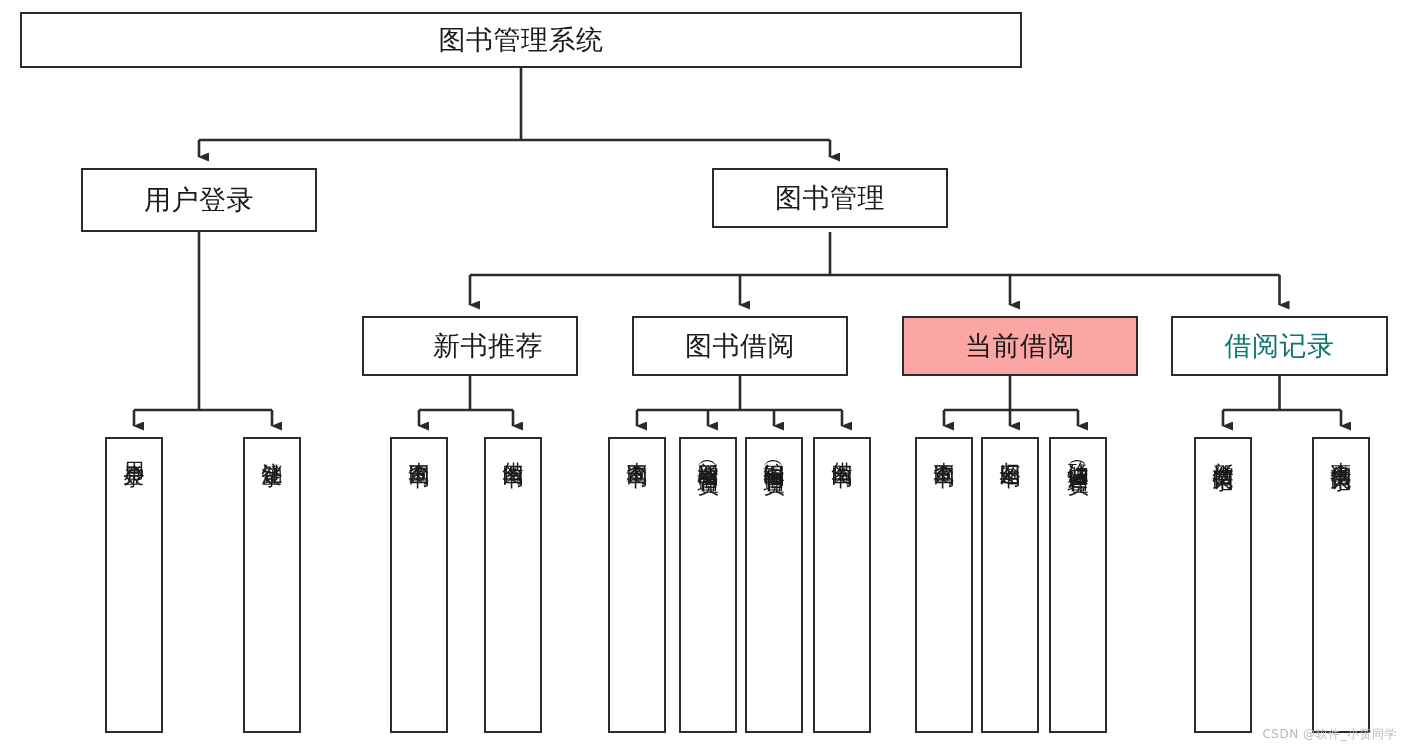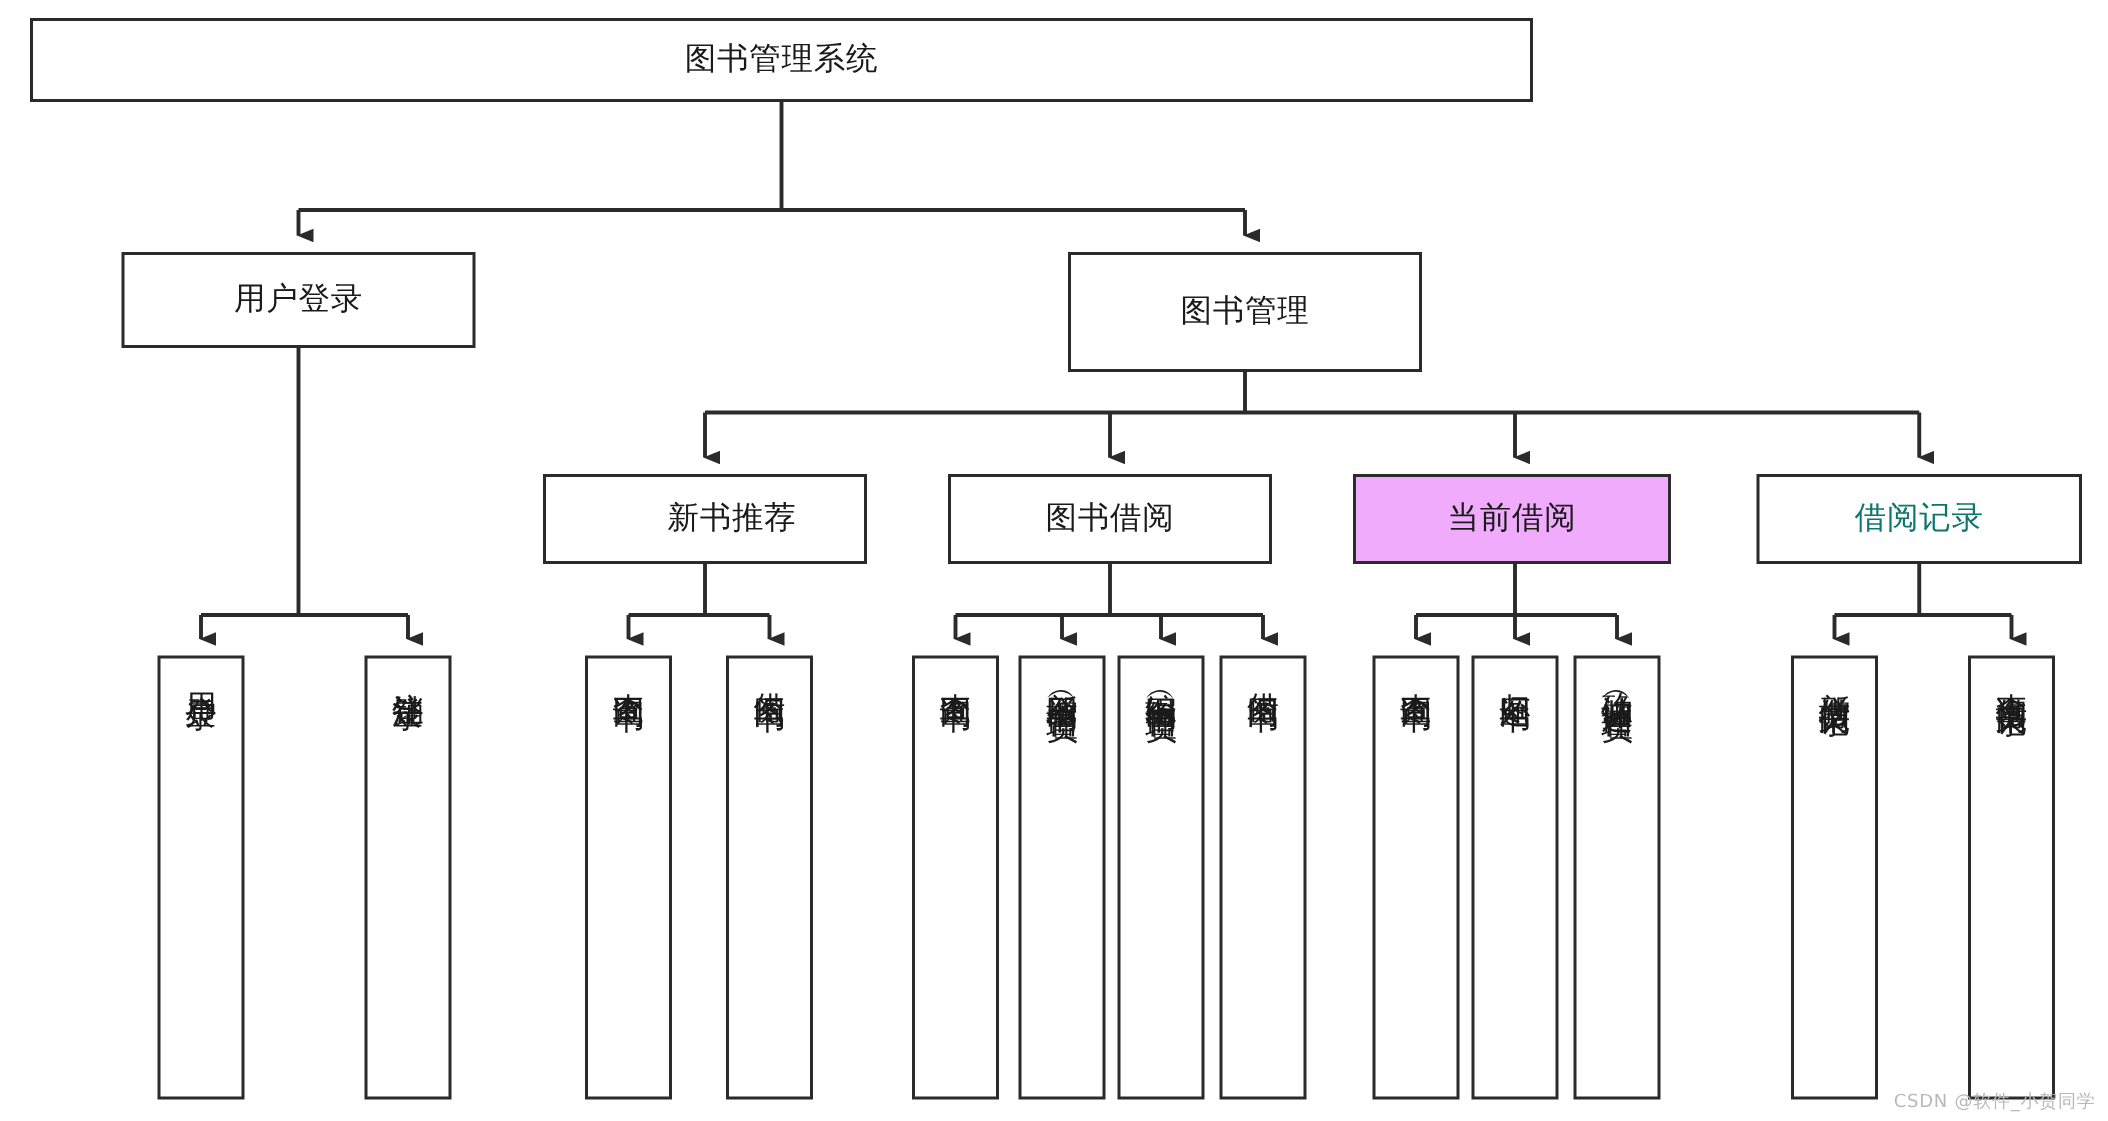--- a/index.html
+++ b/index.html
@@ -34,21 +34,21 @@
     justify-content: center;
     overflow: hidden;
   }
   .node-label {
     color: #1a1a1a;
     text-align: center;
     line-height: 1.14;
     white-space: pre;
   }
   .node.horiz .node-label {
-    font-size: 21px;
+    font-size: 27px;
     letter-spacing: 0.5px;
   }
   .node.vert {
     align-items: flex-start;
     padding-top: 6px;
   }
   .node.vert .node-label {
     writing-mode: vertical-rl;
     text-orientation: upright;
     font-size: 21px;
@@ -114,30 +114,30 @@
       </g>
   </svg>
 
   <div id="node-layer">
       <div class="node horiz" style="left: 20px; top: 12px; width: 1002px; height: 56px; border-color: rgb(43, 43, 43); background: rgb(255, 255, 255);">
         <div class="node-label" style="color: rgb(26, 26, 26);">图书管理系统</div>
       </div>
       <div class="node horiz" style="left: 81px; top: 168px; width: 236px; height: 64px; border-color: rgb(43, 43, 43); background: rgb(255, 255, 255);">
         <div class="node-label" style="color: rgb(26, 26, 26);">用户登录</div>
       </div>
-      <div class="node horiz" style="left: 712px; top: 168px; width: 236px; height: 80px; border-color: rgb(43, 43, 43); background: rgb(255, 255, 255);">
+      <div class="node horiz" style="left: 712px; top: 168px; width: 236px; height: 60px; border-color: rgb(43, 43, 43); background: rgb(255, 255, 255);">
         <div class="node-label" style="color: rgb(26, 26, 26);">图书管理</div>
       </div>
       <div class="node horiz" style="left: 362px; top: 316px; width: 216px; height: 60px; border-color: rgb(43, 43, 43); background: rgb(255, 255, 255); padding-left: 36px;">
         <div class="node-label" style="color: rgb(26, 26, 26);">新书推荐</div>
       </div>
       <div class="node horiz" style="left: 632px; top: 316px; width: 216px; height: 60px; border-color: rgb(43, 43, 43); background: rgb(255, 255, 255);">
         <div class="node-label" style="color: rgb(26, 26, 26);">图书借阅</div>
       </div>
-      <div class="node horiz" style="left: 902px; top: 316px; width: 212px; height: 60px; border-color: rgb(43, 43, 43); background: #f0abfc;">
+      <div class="node horiz" style="left: 902px; top: 316px; width: 236px; height: 60px; border-color: rgb(43, 43, 43); background: #fca5a5;">
         <div class="node-label" style="color: rgb(26, 26, 26);">当前借阅</div>
       </div>
       <div class="node horiz" style="left: 1171px; top: 316px; width: 217px; height: 60px; border-color: rgb(43, 43, 43); background: rgb(255, 255, 255);">
         <div class="node-label" style="color: #0f766e;">借阅记录</div>
       </div>
       <div class="node vert" style="left: 105px; top: 437px; width: 58px; height: 296px; border-color: rgb(43, 43, 43); background: rgb(255, 255, 255);">
         <div class="node-label" style="color: rgb(26, 26, 26);">用户登录</div>
       </div>
       <div class="node vert" style="left: 243px; top: 437px; width: 58px; height: 296px; border-color: rgb(43, 43, 43); background: rgb(255, 255, 255);">
         <div class="node-label" style="color: rgb(26, 26, 26);">注销登录</div>

